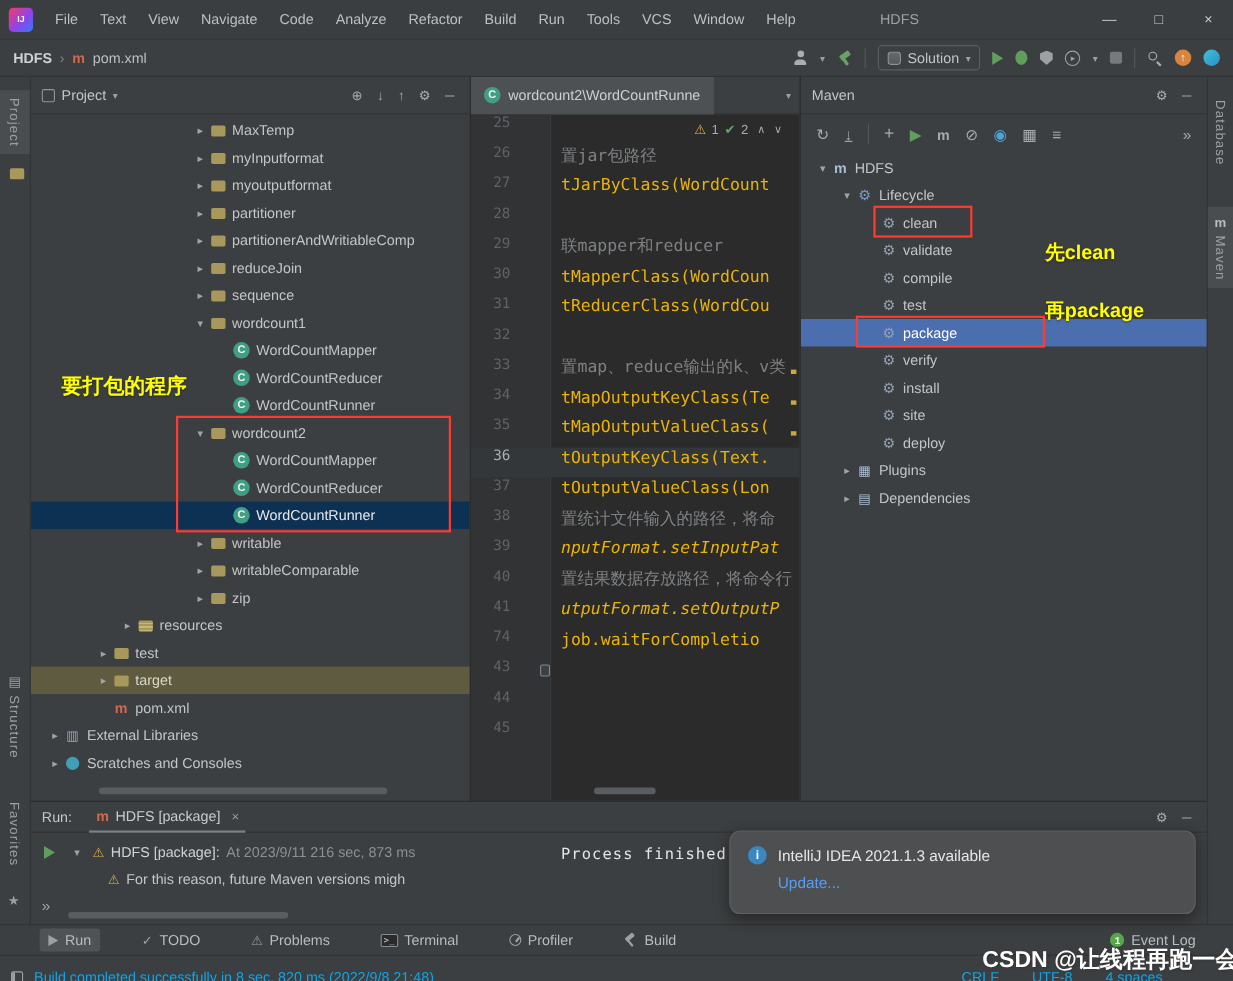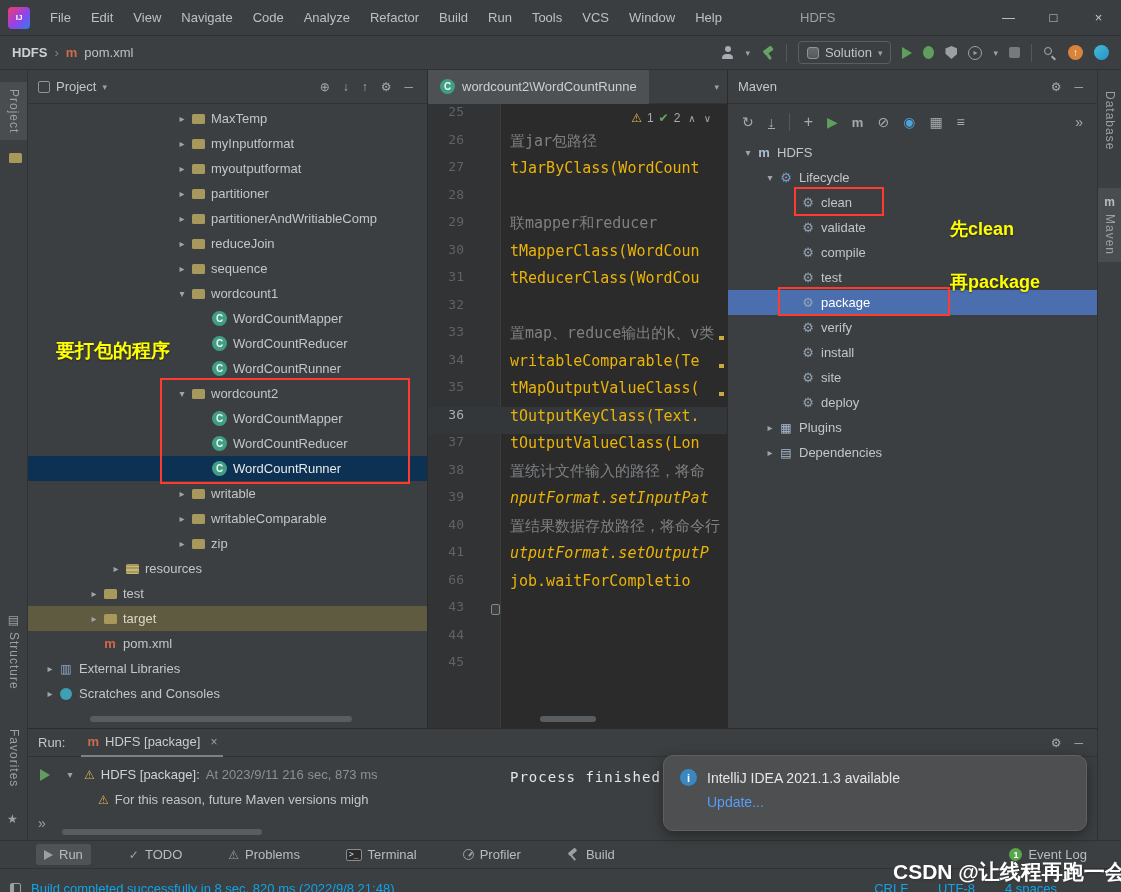--- a/index.html
+++ b/index.html
@@ -178,21 +178,21 @@
 </style>
 </head>
 <body>
 
 <div id="app">
 
   <div id="titlebar">
     <div class="logo">IJ</div>
     <div id="menubar">
         <div class="menu-item">File</div>
-        <div class="menu-item">Edit</div>
+        <div class="menu-item">Text</div>
         <div class="menu-item">View</div>
         <div class="menu-item">Navigate</div>
         <div class="menu-item">Code</div>
         <div class="menu-item">Analyze</div>
         <div class="menu-item">Refactor</div>
         <div class="menu-item">Build</div>
         <div class="menu-item">Run</div>
         <div class="menu-item">Tools</div>
         <div class="menu-item">VCS</div>
         <div class="menu-item">Window</div>
@@ -457,21 +457,21 @@
               <div class="eline code">
                 <span class="lnum">32</span>
                 <span class="lcode"></span>
               </div>
               <div class="eline comment">
                 <span class="lnum">33</span>
                 <span class="lcode">置map、reduce输出的k、v类</span>
               </div>
               <div class="eline code">
                 <span class="lnum">34</span>
-                <span class="lcode">writableComparable(Te</span>
+                <span class="lcode">tMapOutputKeyClass(Te</span>
               </div>
               <div class="eline code">
                 <span class="lnum">35</span>
                 <span class="lcode">tMapOutputValueClass(</span>
               </div>
               <div class="eline code current">
                 <span class="lnum">36</span>
                 <span class="lcode">tOutputKeyClass(Text.</span>
               </div>
               <div class="eline code">
@@ -488,21 +488,21 @@
               </div>
               <div class="eline comment">
                 <span class="lnum">40</span>
                 <span class="lcode">置结果数据存放路径，将命令行</span>
               </div>
               <div class="eline italic">
                 <span class="lnum">41</span>
                 <span class="lcode">utputFormat.setOutputP</span>
               </div>
               <div class="eline code">
-                <span class="lnum">66</span>
+                <span class="lnum">74</span>
                 <span class="lcode">job.waitForCompletio</span>
               </div>
               <div class="eline code">
                 <span class="lnum">43</span>
                 <span class="lcode"></span>
               </div>
               <div class="eline code">
                 <span class="lnum">44</span>
                 <span class="lcode"></span>
               </div>

